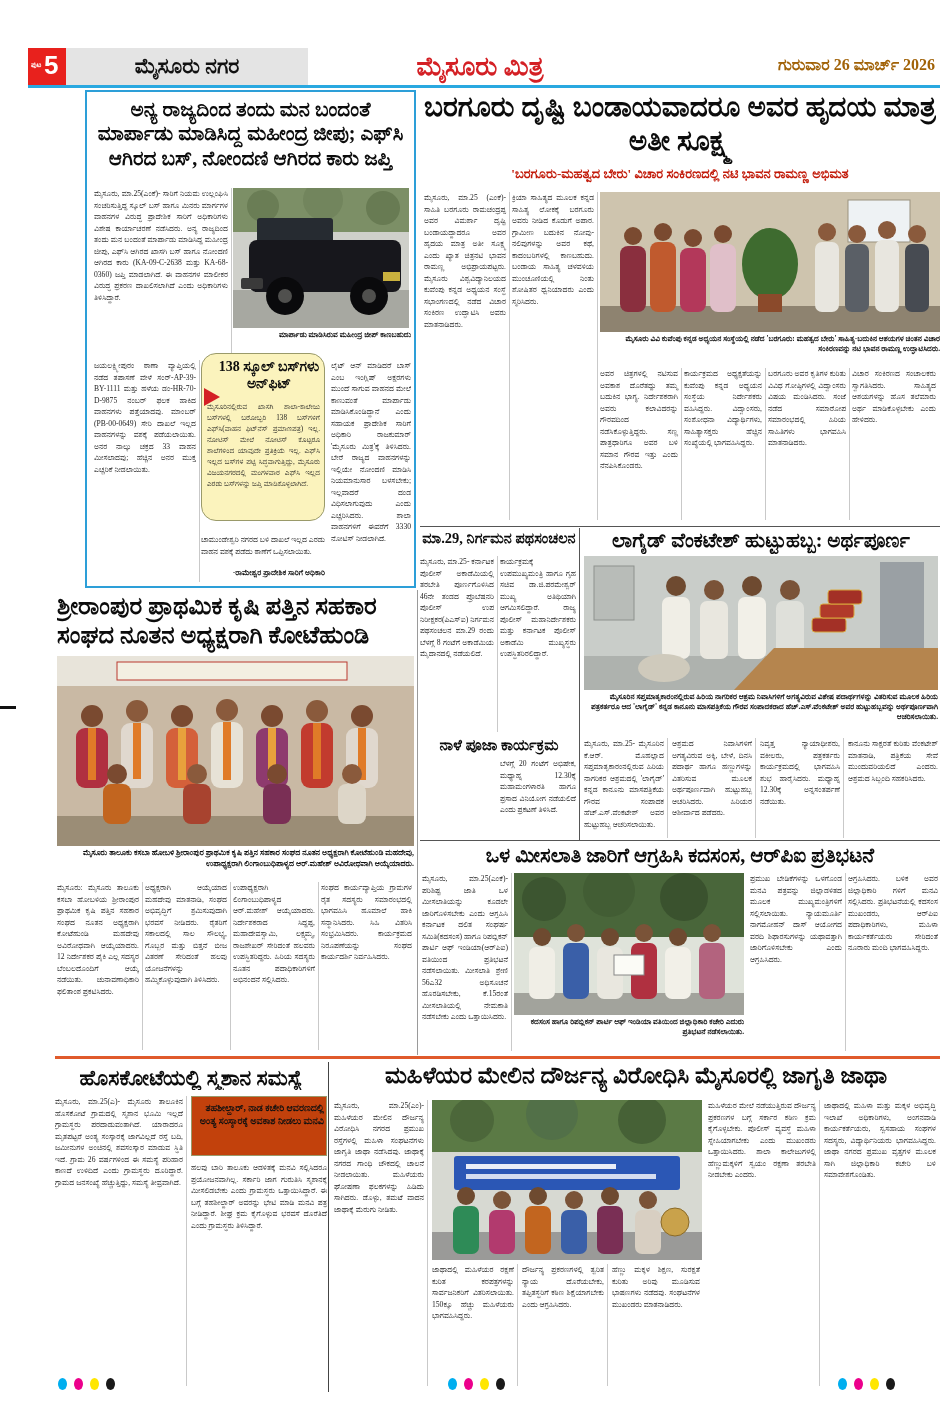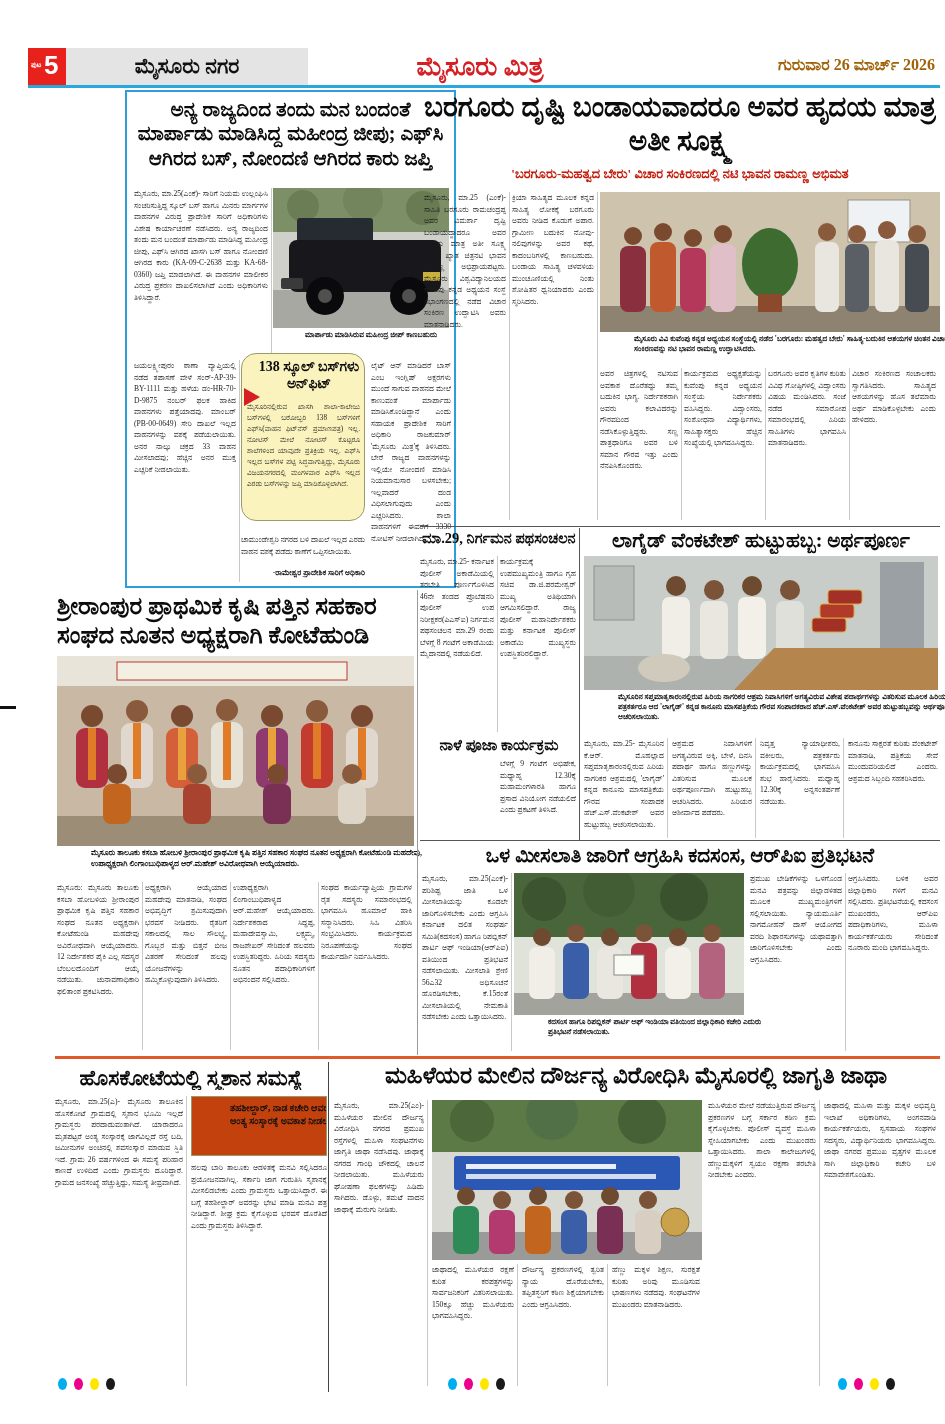--- a/index.html
+++ b/index.html
@@ -2,21 +2,21 @@
 <html><head>
 <meta charset="utf-8">
 <style>
   html,body{margin:0;padding:0;background:#f3f3f0;}
   #page{position:relative;width:945px;height:1424px;background:#ffffff;margin:0 auto;
         font-family:"Liberation Serif","DejaVu Serif",serif;overflow:hidden;}
   .a{position:absolute;}
   .hl{font-weight:bold;color:#0c0c0c;text-align:center;line-height:1.22;overflow:hidden;}
   .bt{font-size:7.6px;line-height:1.52;text-align:justify;color:#1d1d1d;overflow:hidden;}
   .vr{border-right:1px solid #c9c9c9;padding-right:3px;}
-  .cap{font-size:7.8px;font-weight:bold;text-align:left;color:#101010;line-height:1.35;overflow:hidden;padding-left:34px;}
+  .cap{font-size:7.8px;font-weight:bold;text-align:right;color:#101010;line-height:1.35;overflow:hidden;}
   .box{box-sizing:border-box;background:#fbf3bd;border:1px solid #9a9a6a;overflow:hidden;}
   .photo{overflow:hidden;display:block;}
   .divider{background:#8a8a8a;}
   .sig{font-size:7.6px;font-weight:bold;text-align:right;color:#111;}
   .dot{display:inline-block;width:9px;height:12px;border-radius:50%;margin-right:7px;}
   svg{display:block;}
 </style>
 </head>
 <body>
 
@@ -24,21 +24,21 @@
 
   <div class="a" style="left:28px;top:48px;width:38px;height:37px;background:#e8211d;color:#ffffff;">
     <span class="a" style="left:3px;top:13px;font-size:7px;font-weight:bold;">ಪುಟ</span>
     <span class="a" style="left:16px;top:2px;font-size:26px;font-weight:bold;font-family:'Liberation Sans',sans-serif;">5</span>
   </div>
   <div class="a" style="left:66px;top:48px;width:242px;height:37px;background:#e4e4e4;text-align:center;line-height:37px;font-size:21px;font-weight:bold;color:#111;">ಮೈಸೂರು ನಗರ</div>
   <div class="a" style="left:375px;top:50px;width:210px;height:34px;text-align:center;font-size:26px;font-weight:bold;color:#d42025;line-height:34px;">ಮೈಸೂರು ಮಿತ್ರ</div>
   <div class="a" style="left:690px;top:56px;width:245px;height:26px;text-align:right;font-size:16px;font-weight:bold;color:#a16207;">ಗುರುವಾರ 26 ಮಾರ್ಚ್ 2026</div>
   <div class="a divider" style="left:28px;top:85px;width:912px;height:3px;background:#29a8e0;"></div>
 
-  <div class="a" style="left:85px;top:90px;width:331px;height:498px;border:2px solid #2d9fd8;box-sizing:border-box;margin-left:40px;">
+  <div class="a" style="left:85px;top:90px;width:331px;height:498px;border:2px solid #2d9fd8;box-sizing:border-box;">
     <div class="a hl" style="left:5px;top:5px;width:317px;height:86px;font-size:20px;">ಅನ್ಯ ರಾಜ್ಯದಿಂದ ತಂದು ಮನ ಬಂದಂತೆ ಮಾರ್ಪಾಡು ಮಾಡಿಸಿದ್ದ ಮಹೀಂದ್ರ ಜೀಪು; ಎಫ್‌ಸಿ ಆಗಿರದ ಬಸ್, ನೋಂದಣಿ ಆಗಿರದ ಕಾರು ಜಪ್ತಿ</div>
     <div class="a bt vr" style="left:7px;top:96px;width:134px;height:166px;">ಮೈಸೂರು, ಮಾ.25(ಎಂಕೆ)- ಸಾರಿಗೆ ನಿಯಮ ಉಲ್ಲಂಘಿಸಿ ಸಂಚರಿಸುತ್ತಿದ್ದ ಸ್ಕೂಲ್ ಬಸ್ ಹಾಗೂ ಮಿನರು ಮಾರ್ಗಗಳ ವಾಹನಗಳ ವಿರುದ್ಧ ಪ್ರಾದೇಶಿಕ ಸಾರಿಗೆ ಅಧಿಕಾರಿಗಳು ವಿಶೇಷ ಕಾರ್ಯಾಚರಣೆ ನಡೆಸಿದರು. ಅನ್ಯ ರಾಜ್ಯದಿಂದ ತಂದು ಮನ ಬಂದಂತೆ ಮಾರ್ಪಾಡು ಮಾಡಿಸಿದ್ದ ಮಹೀಂದ್ರ ಜೀಪು, ಎಫ್‌ಸಿ ಆಗಿರದ ಖಾಸಗಿ ಬಸ್ ಹಾಗೂ ನೋಂದಣಿ ಆಗಿರದ ಕಾರು (KA-09-C-2638 ಮತ್ತು KA-68-0360) ಜಪ್ತಿ ಮಾಡಲಾಗಿದೆ. ಈ ವಾಹನಗಳ ಮಾಲೀಕರ ವಿರುದ್ಧ ಪ್ರಕರಣ ದಾಖಲಿಸಲಾಗಿದೆ ಎಂದು ಅಧಿಕಾರಿಗಳು ತಿಳಿಸಿದ್ದಾರೆ.</div>
 
     <svg class="a photo" style="left:146px;top:96px;" width="176" height="140" viewBox="0 0 176 140">
       <rect width="176" height="140" fill="#cfd0ca"></rect>
       <rect width="176" height="44" fill="#7c8f66"></rect>
       <circle cx="30" cy="18" r="16" fill="#6a7d55"></circle>
         <circle cx="90" cy="12" r="20" fill="#72855d"></circle>
         <circle cx="150" cy="20" r="17" fill="#687b53"></circle>
       <rect y="102" width="176" height="38" fill="#a7a8a1"></rect>
@@ -148,21 +148,21 @@
     <div class="a bt vr" style="left:90px;top:292px;width:82px;height:168px;">ಅಧ್ಯಕ್ಷರಾಗಿ ಆಯ್ಕೆಯಾದ ಮಹದೇವು ಮಾತನಾಡಿ, ಸಂಘದ ಅಭಿವೃದ್ಧಿಗೆ ಶ್ರಮಿಸುವುದಾಗಿ ಭರವಸೆ ನೀಡಿದರು. ರೈತರಿಗೆ ಸಕಾಲದಲ್ಲಿ ಸಾಲ ಸೌಲಭ್ಯ, ಗೊಬ್ಬರ ಮತ್ತು ಬಿತ್ತನೆ ಬೀಜ ವಿತರಣೆ ಸೇರಿದಂತೆ ಹಲವು ಯೋಜನೆಗಳನ್ನು ಹಮ್ಮಿಕೊಳ್ಳುವುದಾಗಿ ತಿಳಿಸಿದರು.</div>
     <div class="a bt vr" style="left:178px;top:292px;width:82px;height:168px;">ಉಪಾಧ್ಯಕ್ಷರಾಗಿ ಲಿಂಗಾಂಬುಧಿಪಾಳ್ಯದ ಆರ್.ಮಹೇಶ್ ಆಯ್ಕೆಯಾದರು. ನಿರ್ದೇಶಕರಾದ ಸಿದ್ದಪ್ಪ, ಮಹಾದೇವಸ್ವಾಮಿ, ಲಕ್ಷ್ಮಮ್ಮ, ರಾಜಶೇಖರ್ ಸೇರಿದಂತೆ ಹಲವರು ಉಪಸ್ಥಿತರಿದ್ದರು. ಹಿರಿಯ ಸದಸ್ಯರು ನೂತನ ಪದಾಧಿಕಾರಿಗಳಿಗೆ ಅಭಿನಂದನೆ ಸಲ್ಲಿಸಿದರು.</div>
     <div class="a bt" style="left:266px;top:292px;width:91px;height:168px;">ಸಂಘದ ಕಾರ್ಯವ್ಯಾಪ್ತಿಯ ಗ್ರಾಮಗಳ ರೈತ ಸದಸ್ಯರು ಸಮಾರಂಭದಲ್ಲಿ ಭಾಗವಹಿಸಿ ಹೂಮಾಲೆ ಹಾಕಿ ಸನ್ಮಾನಿಸಿದರು. ಸಿಹಿ ವಿತರಿಸಿ ಸಂಭ್ರಮಿಸಿದರು. ಕಾರ್ಯಕ್ರಮದ ನಿರೂಪಣೆಯನ್ನು ಸಂಘದ ಕಾರ್ಯದರ್ಶಿ ನಿರ್ವಹಿಸಿದರು.</div>
   </div>
 
   <div class="a" style="left:420px;top:528px;width:158px;height:312px;">
     <div class="a hl" style="left:0px;top:2px;width:158px;height:22px;font-size:14.5px;">ಮಾ.29, ನಿರ್ಗಮನ ಪಥಸಂಚಲನ</div>
     <div class="a bt vr" style="left:0px;top:28px;width:74px;height:176px;">ಮೈಸೂರು, ಮಾ.25- ಕರ್ನಾಟಕ ಪೊಲೀಸ್ ಅಕಾಡೆಮಿಯಲ್ಲಿ ತರಬೇತಿ ಪೂರ್ಣಗೊಳಿಸಿದ 46ನೇ ತಂಡದ ಪ್ರೊಬೆಷನರಿ ಪೊಲೀಸ್ ಉಪ ನಿರೀಕ್ಷಕರ(ಪಿಎಸ್‌ಐ) ನಿರ್ಗಮನ ಪಥಸಂಚಲನ ಮಾ.29 ರಂದು ಬೆಳಗ್ಗೆ 8 ಗಂಟೆಗೆ ಅಕಾಡೆಮಿಯ ಮೈದಾನದಲ್ಲಿ ನಡೆಯಲಿದೆ.</div>
     <div class="a bt" style="left:80px;top:28px;width:76px;height:176px;">ಕಾರ್ಯಕ್ರಮಕ್ಕೆ ಉಪಮುಖ್ಯಮಂತ್ರಿ ಹಾಗೂ ಗೃಹ ಸಚಿವ ಡಾ.ಜಿ.ಪರಮೇಶ್ವರ್ ಮುಖ್ಯ ಅತಿಥಿಯಾಗಿ ಆಗಮಿಸಲಿದ್ದಾರೆ. ರಾಜ್ಯ ಪೊಲೀಸ್ ಮಹಾನಿರ್ದೇಶಕರು ಮತ್ತು ಕರ್ನಾಟಕ ಪೊಲೀಸ್ ಅಕಾಡೆಮಿ ಮುಖ್ಯಸ್ಥರು ಉಪಸ್ಥಿತರಿರಲಿದ್ದಾರೆ.</div>
     <div class="a hl" style="left:0px;top:208px;width:158px;height:20px;font-size:15px;">ನಾಳೆ ಪೂಜಾ ಕಾರ್ಯಕ್ರಮ</div>
-    <div class="a bt" style="left:80px;top:230px;width:76px;height:80px;">ಬೆಳಗ್ಗೆ 9 ಗಂಟೆಗೆ ಅಭಿಷೇಕ, ಮಧ್ಯಾಹ್ನ 12.30ಕ್ಕೆ ಮಹಾಮಂಗಳಾರತಿ ಹಾಗೂ ಪ್ರಸಾದ ವಿನಿಯೋಗ ನಡೆಯಲಿದೆ ಎಂದು ಪ್ರಕಟಣೆ ತಿಳಿಸಿದೆ.</div>
+    <div class="a bt" style="left:80px;top:230px;width:76px;height:80px;">ಬೆಳಗ್ಗೆ 20 ಗಂಟೆಗೆ ಅಭಿಷೇಕ, ಮಧ್ಯಾಹ್ನ 12.30ಕ್ಕೆ ಮಹಾಮಂಗಳಾರತಿ ಹಾಗೂ ಪ್ರಸಾದ ವಿನಿಯೋಗ ನಡೆಯಲಿದೆ ಎಂದು ಪ್ರಕಟಣೆ ತಿಳಿಸಿದೆ.</div>
   </div>
 
   <div class="a" style="left:582px;top:528px;width:358px;height:312px;">
     <div class="a hl" style="left:2px;top:0px;width:354px;height:26px;font-size:20px;">ಲಾಗೈಡ್ ವೆಂಕಟೇಶ್ ಹುಟ್ಟುಹಬ್ಬ: ಅರ್ಥಪೂರ್ಣ ಆಚರಣೆ</div>
 
     <svg class="a photo" style="left:2px;top:28px;" width="354" height="134" viewBox="0 0 354 134">
       <rect width="354" height="134" fill="#c9cdc9"></rect>
       <rect y="100" width="354" height="34" fill="#aeb2ae"></rect>
       <rect x="296" y="6" width="44" height="94" fill="#9aa0a4"></rect>
       <rect x="10" y="10" width="40" height="54" fill="#b8bcb8" stroke="#8e928e"></rect>

